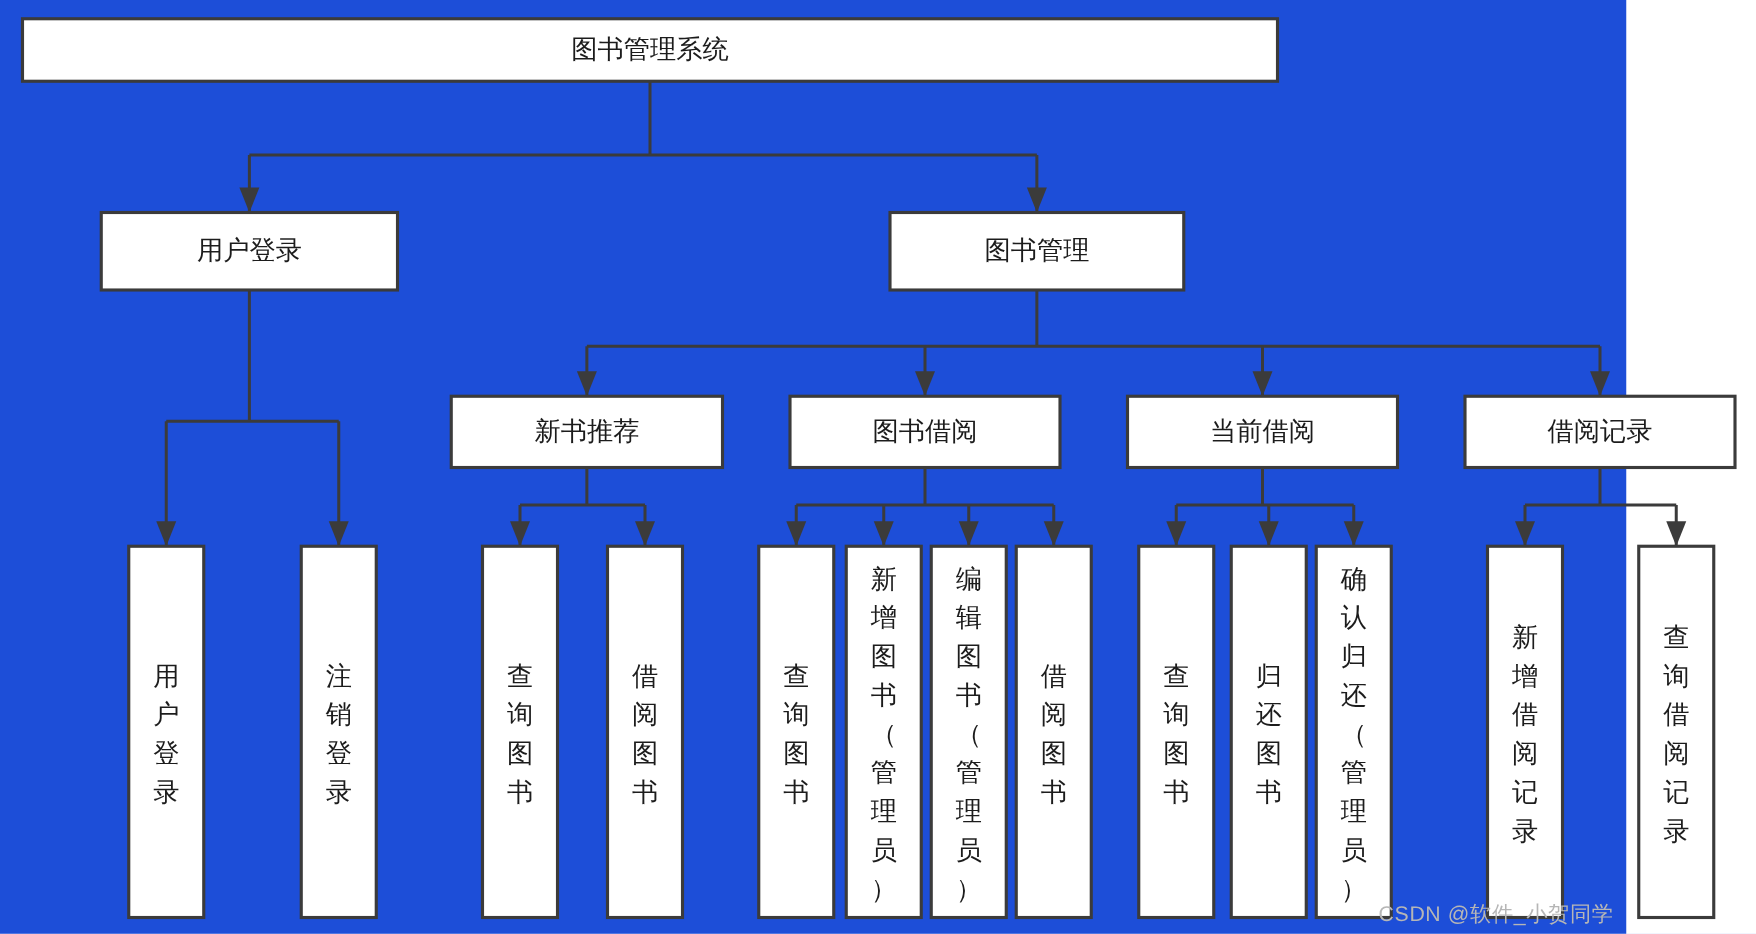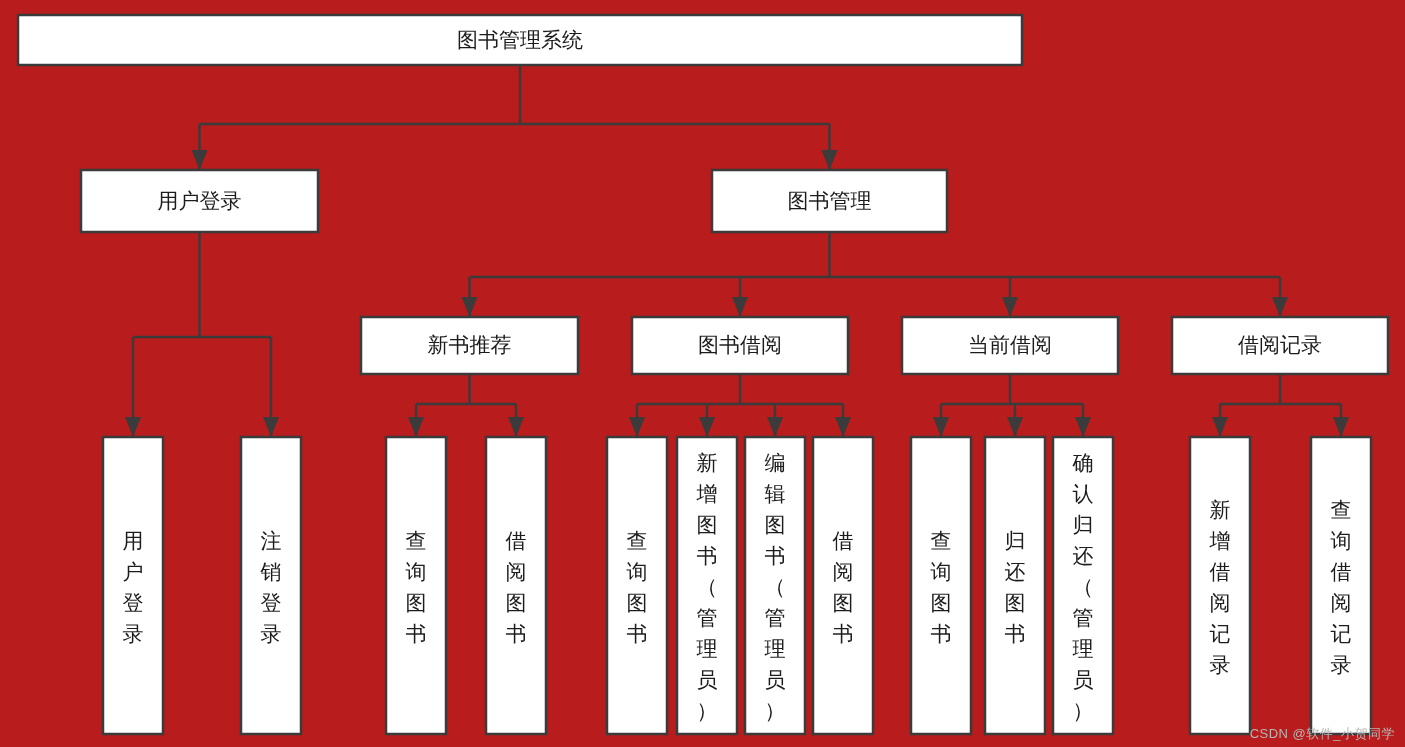--- a/index.html
+++ b/index.html
@@ -10,23 +10,23 @@
   }
   body {
     width: 1405px;
     height: 747px;
     font-family: "Liberation Sans", "DejaVu Sans", sans-serif;
     overflow: hidden;
     position: relative;
   }
   #diagram-root {
     position: relative;
-    width: 1405px;
+    width: 1301px;
     height: 747px;
-    background: #b91c1c;
+    background: #1d4ed8;
   }
   svg#tree-svg {
     position: absolute;
     top: 0;
     left: 0;
     width: 1405px;
     height: 747px;
     display: block;
   }
   .node-box {
@@ -55,21 +55,21 @@
     fill: #1c1c1c;
     font-family: "Liberation Sans", "DejaVu Sans", sans-serif;
     font-size: 21px;
     text-anchor: middle;
   }
   .watermark {
     position: absolute;
     right: 10px;
     bottom: 4px;
     font-family: "Liberation Sans", "DejaVu Sans", sans-serif;
-    font-size: 13px;
+    font-size: 17px;
     color: #b6b6b6;
     letter-spacing: 0.5px;
     white-space: nowrap;
     user-select: none;
   }
 </style>
 </head>
 <body>
 
 <div id="diagram-root">

